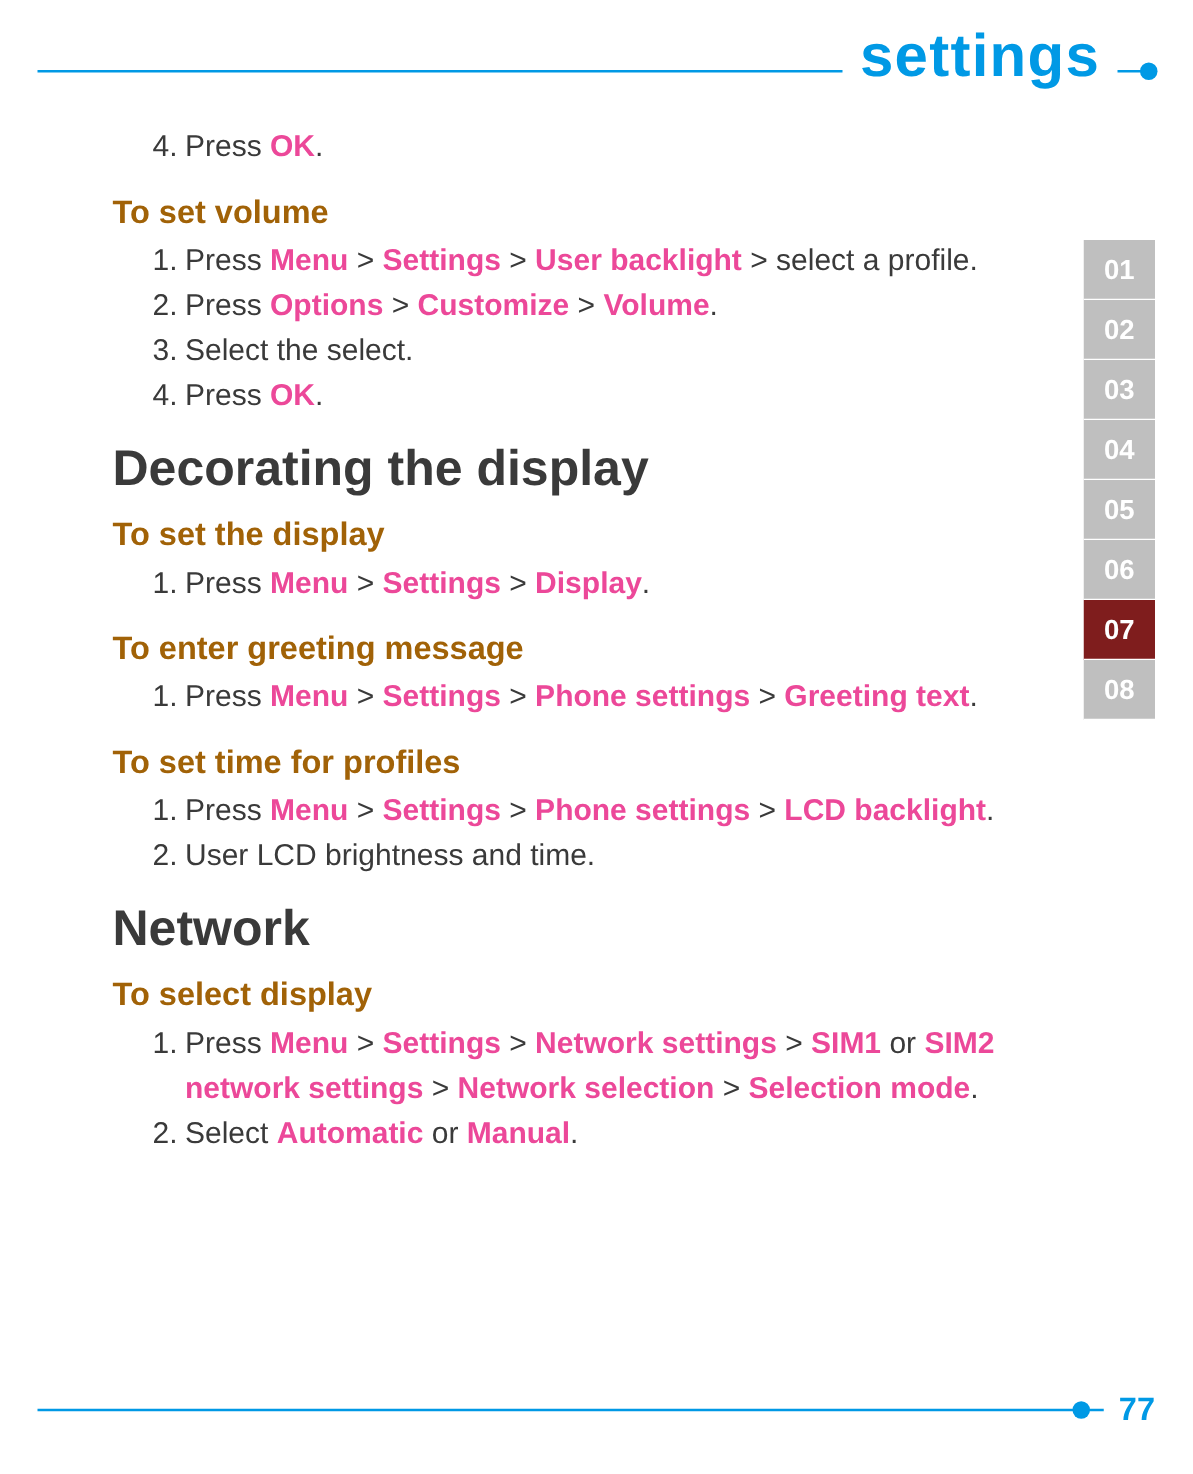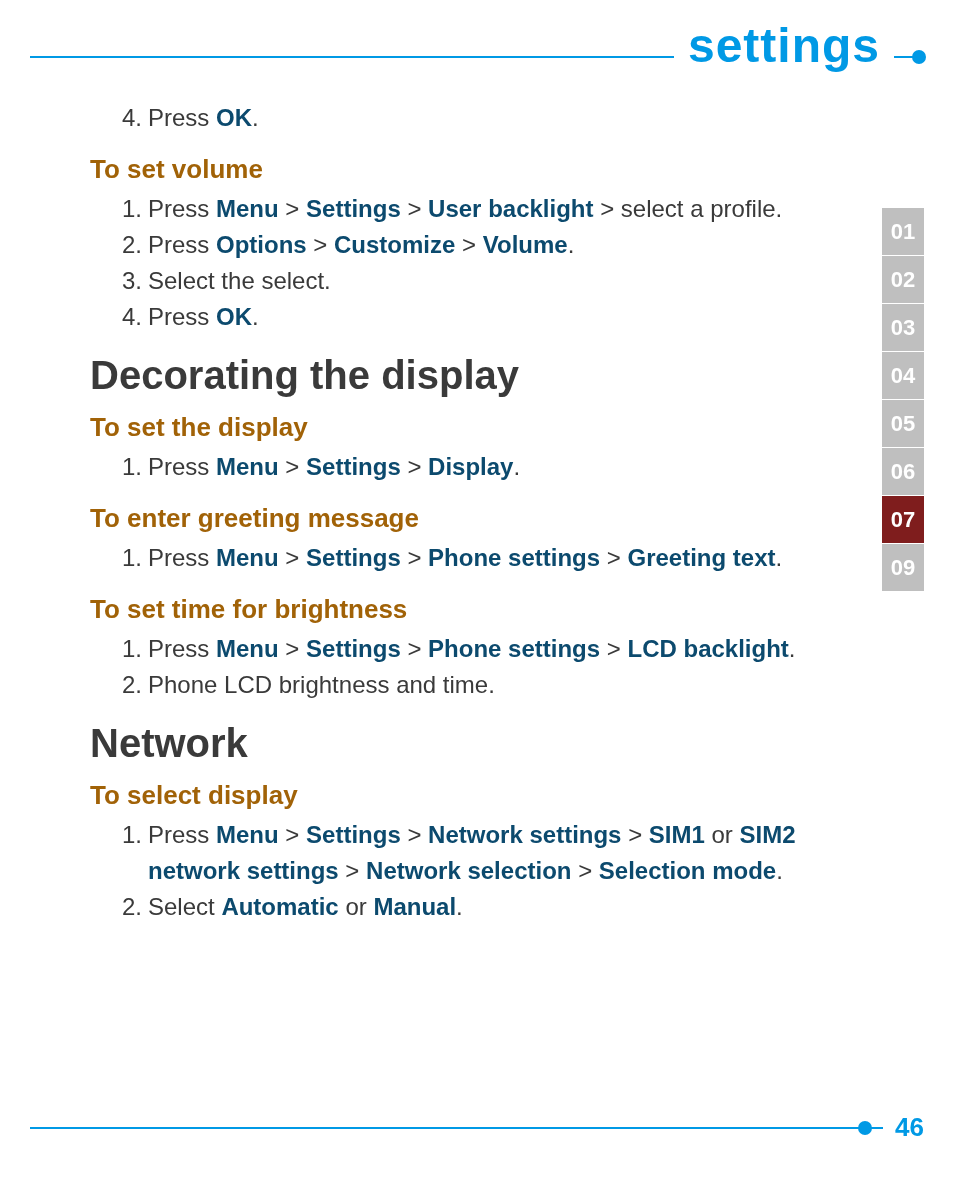--- a/index.html
+++ b/index.html
@@ -70,27 +70,26 @@
     color: #a16207;
     margin-top: 14px;
     margin-bottom: 6px;
   }
   .section-heading {
     font-size: 40px;
     font-weight: 600;
     color: #3a3a3a;
     margin-bottom: 14px;
   }
-  .hl { color: #0c4a6e; font-weight: 700; }
+  .hl { color: #ec4899; font-weight: 700; }
   .side-tabs {
     position: absolute;
     top: 192px;
     right: 30px;
-    width: 42px;
-    margin-top: 16px;
+    width: 57px;
   }
   .side-tabs .tab {
     height: 48px;
     line-height: 48px;
     text-align: center;
     font-size: 22px;
     font-weight: 700;
     color: #fff;
     background: #bfbfbf;
     border-bottom: 1px solid #fff;
@@ -147,38 +146,38 @@
     </ul>
     <div class="section-heading">Decorating the display</div>
     <div class="sub-heading">To set the display</div>
     <ul class="step-list">
       <li><span class="num">1.</span><span class="frag"><span>Press </span><span class="hl">Menu</span><span> &gt; </span><span class="hl">Settings</span><span> &gt; </span><span class="hl">Display</span><span>.</span></span></li>
     </ul>
     <div class="sub-heading">To enter greeting message</div>
     <ul class="step-list">
       <li><span class="num">1.</span><span class="frag"><span>Press </span><span class="hl">Menu</span><span> &gt; </span><span class="hl">Settings</span><span> &gt; </span><span class="hl">Phone settings</span><span> &gt; </span><span class="hl">Greeting text</span><span>.</span></span></li>
     </ul>
-    <div class="sub-heading">To set time for brightness</div>
+    <div class="sub-heading">To set time for profiles</div>
     <ul class="step-list">
       <li><span class="num">1.</span><span class="frag"><span>Press </span><span class="hl">Menu</span><span> &gt; </span><span class="hl">Settings</span><span> &gt; </span><span class="hl">Phone settings</span><span> &gt; </span><span class="hl">LCD backlight</span><span>.</span></span></li>
-      <li><span class="num">2.</span><span class="frag"><span>Phone LCD brightness and time.</span></span></li>
+      <li><span class="num">2.</span><span class="frag"><span>User LCD brightness and time.</span></span></li>
     </ul>
     <div class="section-heading">Network</div>
     <div class="sub-heading">To select display</div>
     <ul class="step-list">
       <li><span class="num">1.</span><span class="frag"><span>Press </span><span class="hl">Menu</span><span> &gt; </span><span class="hl">Settings</span><span> &gt; </span><span class="hl">Network settings</span><span> &gt; </span><span class="hl">SIM1</span><span> or </span><span class="hl">SIM2 network settings</span><span> &gt; </span><span class="hl">Network selection</span><span> &gt; </span><span class="hl">Selection mode</span><span>.</span></span></li>
       <li><span class="num">2.</span><span class="frag"><span>Select </span><span class="hl">Automatic</span><span> or </span><span class="hl">Manual</span><span>.</span></span></li>
     </ul>
   </div>
 
 <div class="side-tabs" id="side-tabs">
     <div class="tab">01</div>
     <div class="tab">02</div>
     <div class="tab">03</div>
     <div class="tab">04</div>
     <div class="tab">05</div>
     <div class="tab">06</div>
     <div class="tab active">07</div>
-    <div class="tab">09</div>
+    <div class="tab">08</div>
   </div>
 
 <div class="bottom-rule"></div>
-<div class="page-num">46</div>
+<div class="page-num">77</div>
 
 </body></html>

